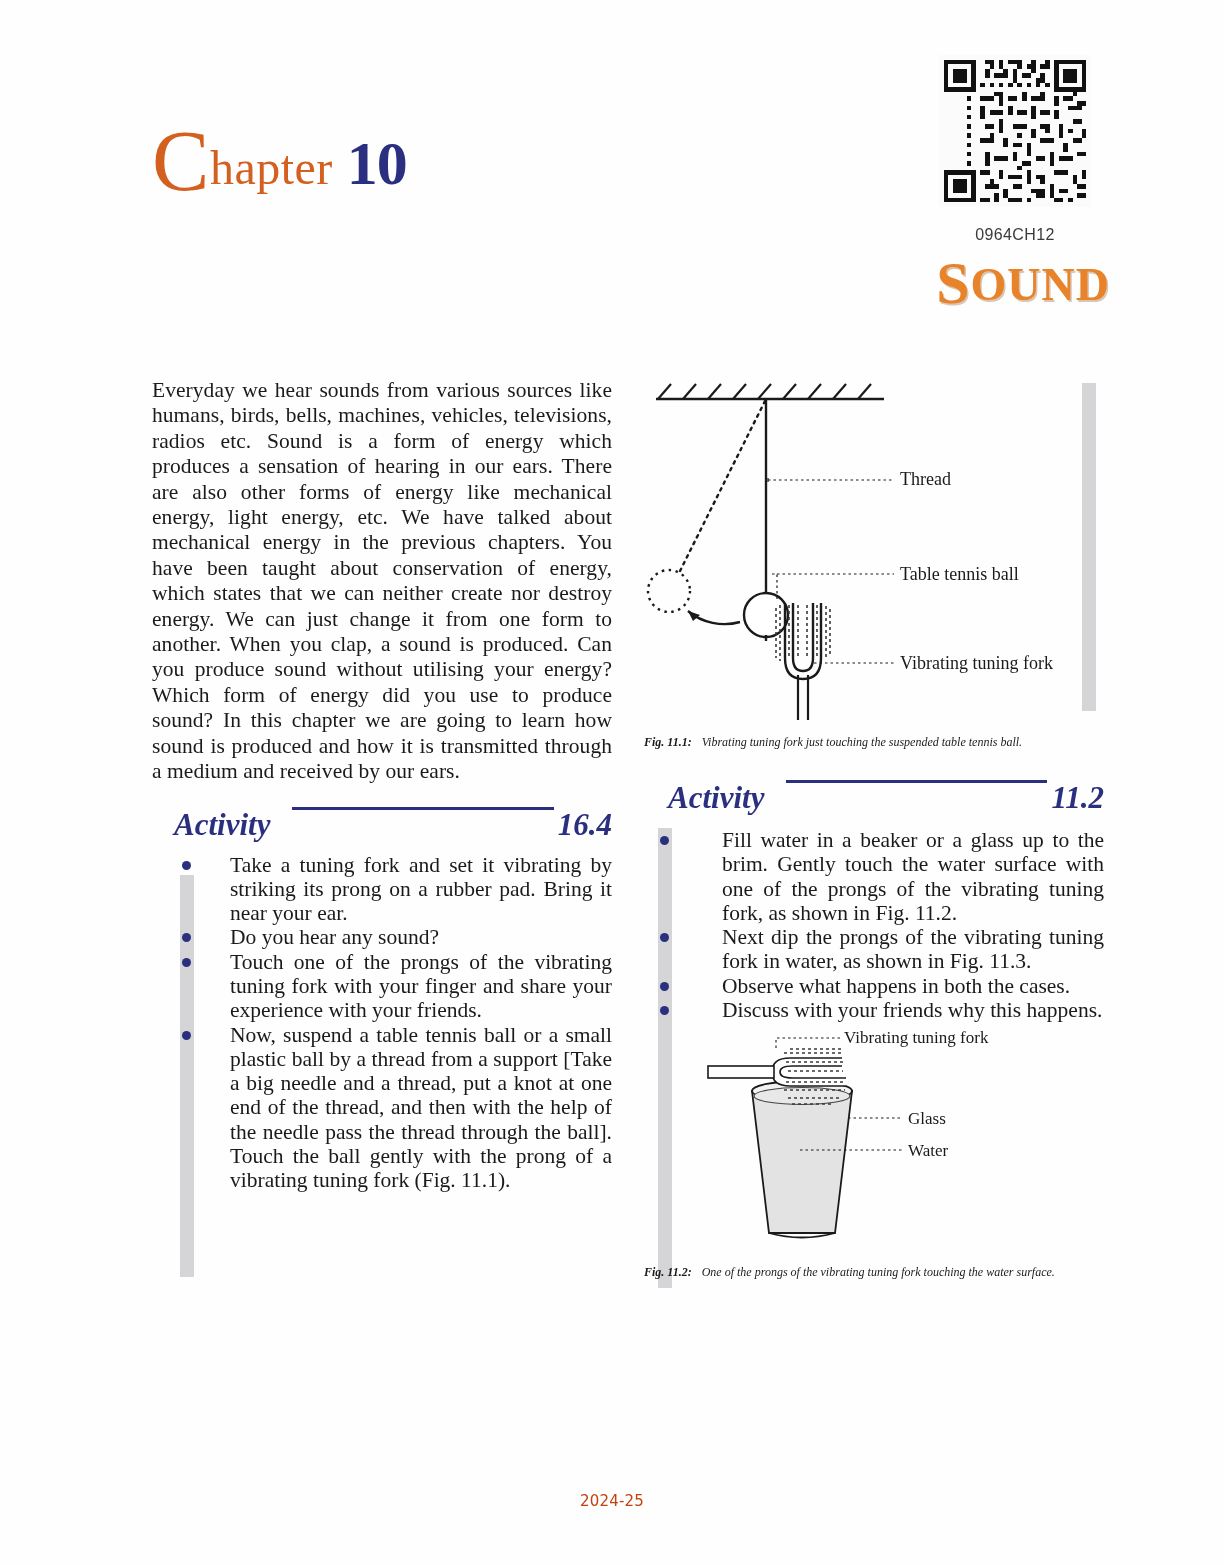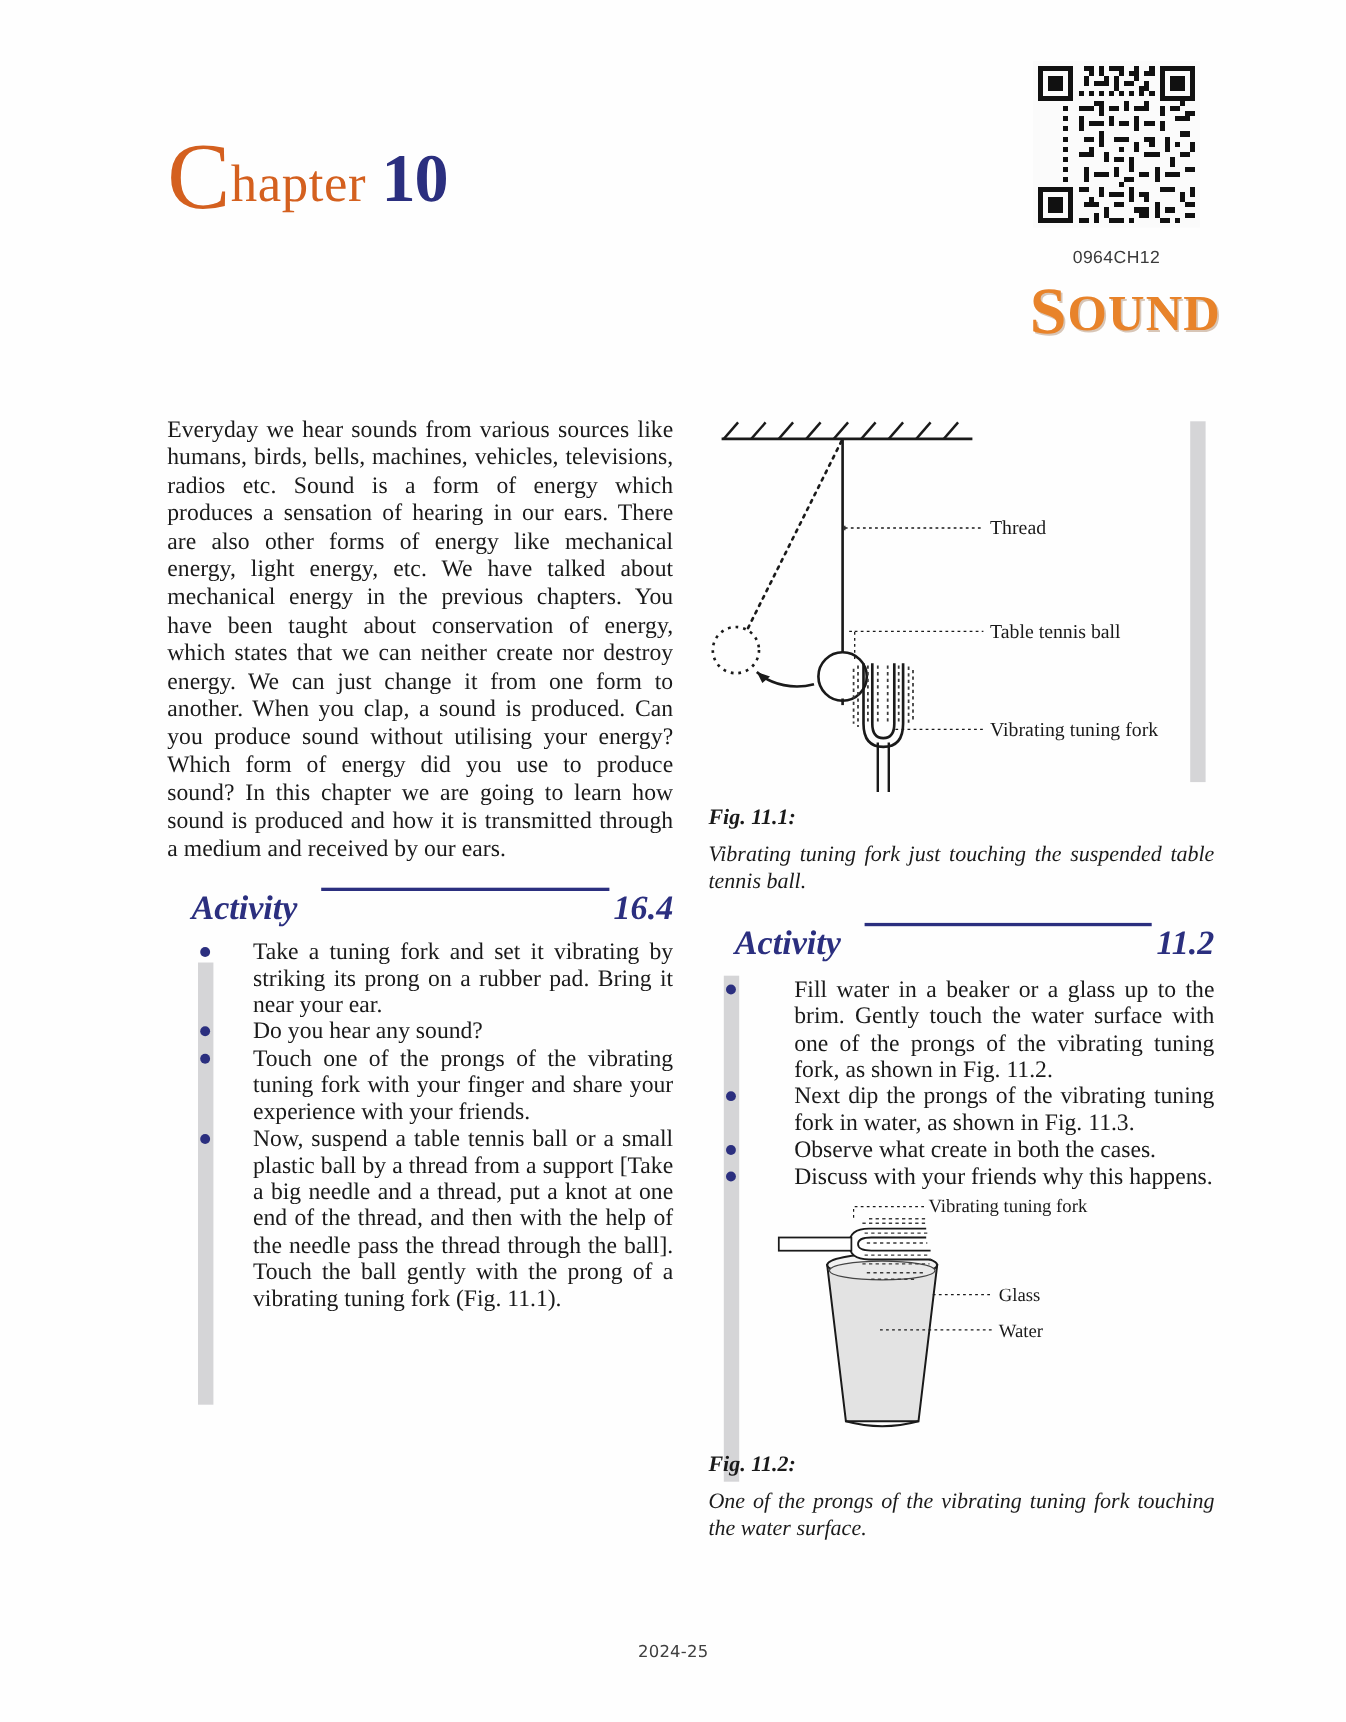--- a/index.html
+++ b/index.html
@@ -169,25 +169,24 @@
     width: 9px;
     height: 9px;
     border-radius: 50%;
     background: #2b2f7f;
   }
 
   
   .fig-block { position: relative; }
   .fig-caption {
     font-style: italic;
-    font-size: 20px;
+    font-size: 12px;
     line-height: 24px;
     display: flex;
     gap: 10px;
-    flex-direction: column;
   }
   .fig-caption .fig-no {
     font-weight: bold;
     white-space: nowrap;
   }
   .fig-caption .fig-text {
     text-align: justify;
   }
 
   .side-bar {
@@ -198,21 +197,21 @@
 
   
   .footer {
     position: absolute;
     left: 0;
     right: 0;
     top: 1492px;
     text-align: center;
     font-family: "DejaVu Sans", sans-serif;
     font-size: 15px;
-    color: #404040;
+    color: #c2410c;
     letter-spacing: 0.2px;
   }
 </style>
 </head>
 <body>
 
 <div class="page">
 
   <div class="chapter-head">
     <span class="chapter-word"><span class="dropcap">C</span><span>hapter</span></span><span class="chapter-num">10</span>
@@ -441,21 +440,21 @@
     <div class="activity-head" style="margin-left:24px; margin-top:26px;">
       <span class="activity-word">Activity</span>
       <span class="activity-rule"></span>
       <span class="activity-num">11.2</span>
     </div>
 
     <ul class="act-list" style="margin-top:12px;">
       <div class="spine" style="left:14px; top:0px; height:460px;"></div>
       <li><span class="bullet" style="left:16px;"></span><span>Fill water in a beaker or a glass up to the brim. Gently touch the water surface with one of the prongs of the vibrating tuning fork, as shown in Fig. 11.2.</span></li>
       <li><span class="bullet" style="left:16px;"></span><span>Next dip the prongs of the vibrating tuning fork in water, as shown in Fig. 11.3.</span></li>
-      <li><span class="bullet" style="left:16px;"></span><span>Observe what create in both the cases.</span></li>
+      <li><span class="bullet" style="left:16px;"></span><span>Observe what happens in both the cases.</span></li>
       <li><span class="bullet" style="left:16px;"></span><span>Discuss with your friends why this happens.</span></li>
     </ul>
 
     <div class="fig-block" style="margin-top:6px;">
       <svg width="440" height="230" viewBox="0 0 440 230" style="display:block; margin-left:36px;">
 
         <path d="M72,63 L89,205 L155,205 L172,63 Z" fill="#e3e3e3" stroke="#1a1a1a" stroke-width="1.8"></path>
 
         <ellipse cx="122" cy="63" rx="50" ry="10" fill="#f2f2f2" stroke="#1a1a1a" stroke-width="1.8"></ellipse>
 

